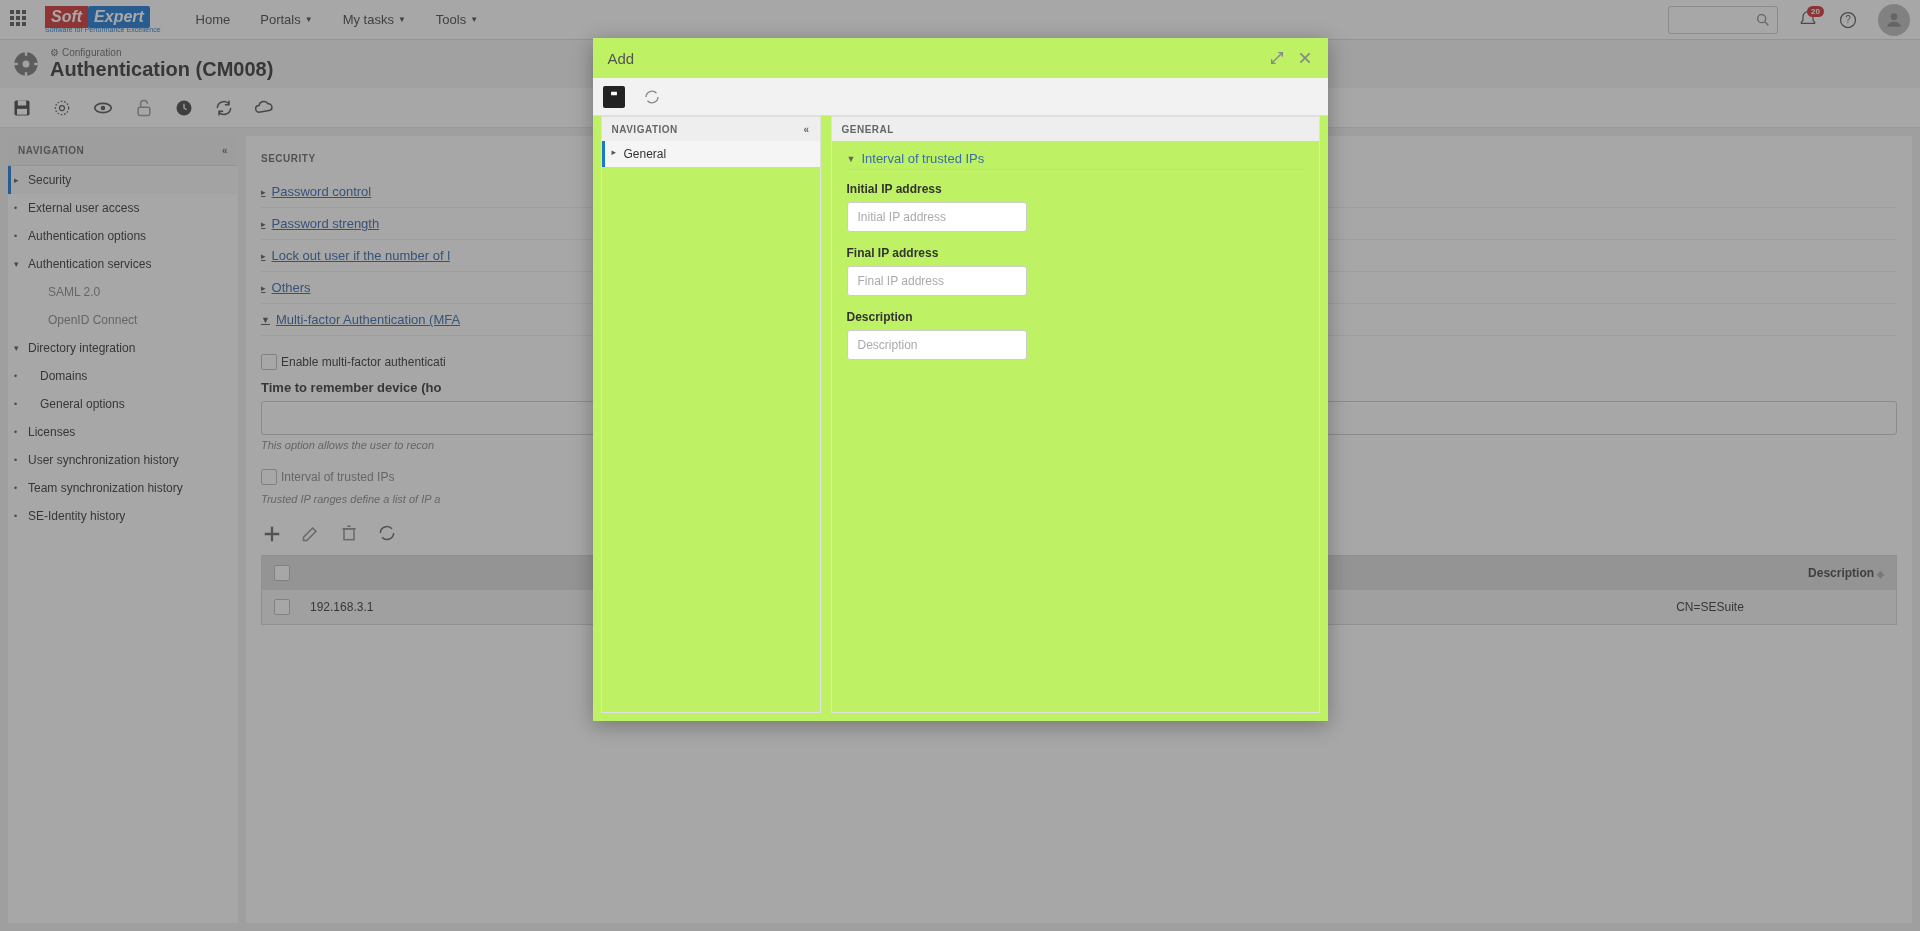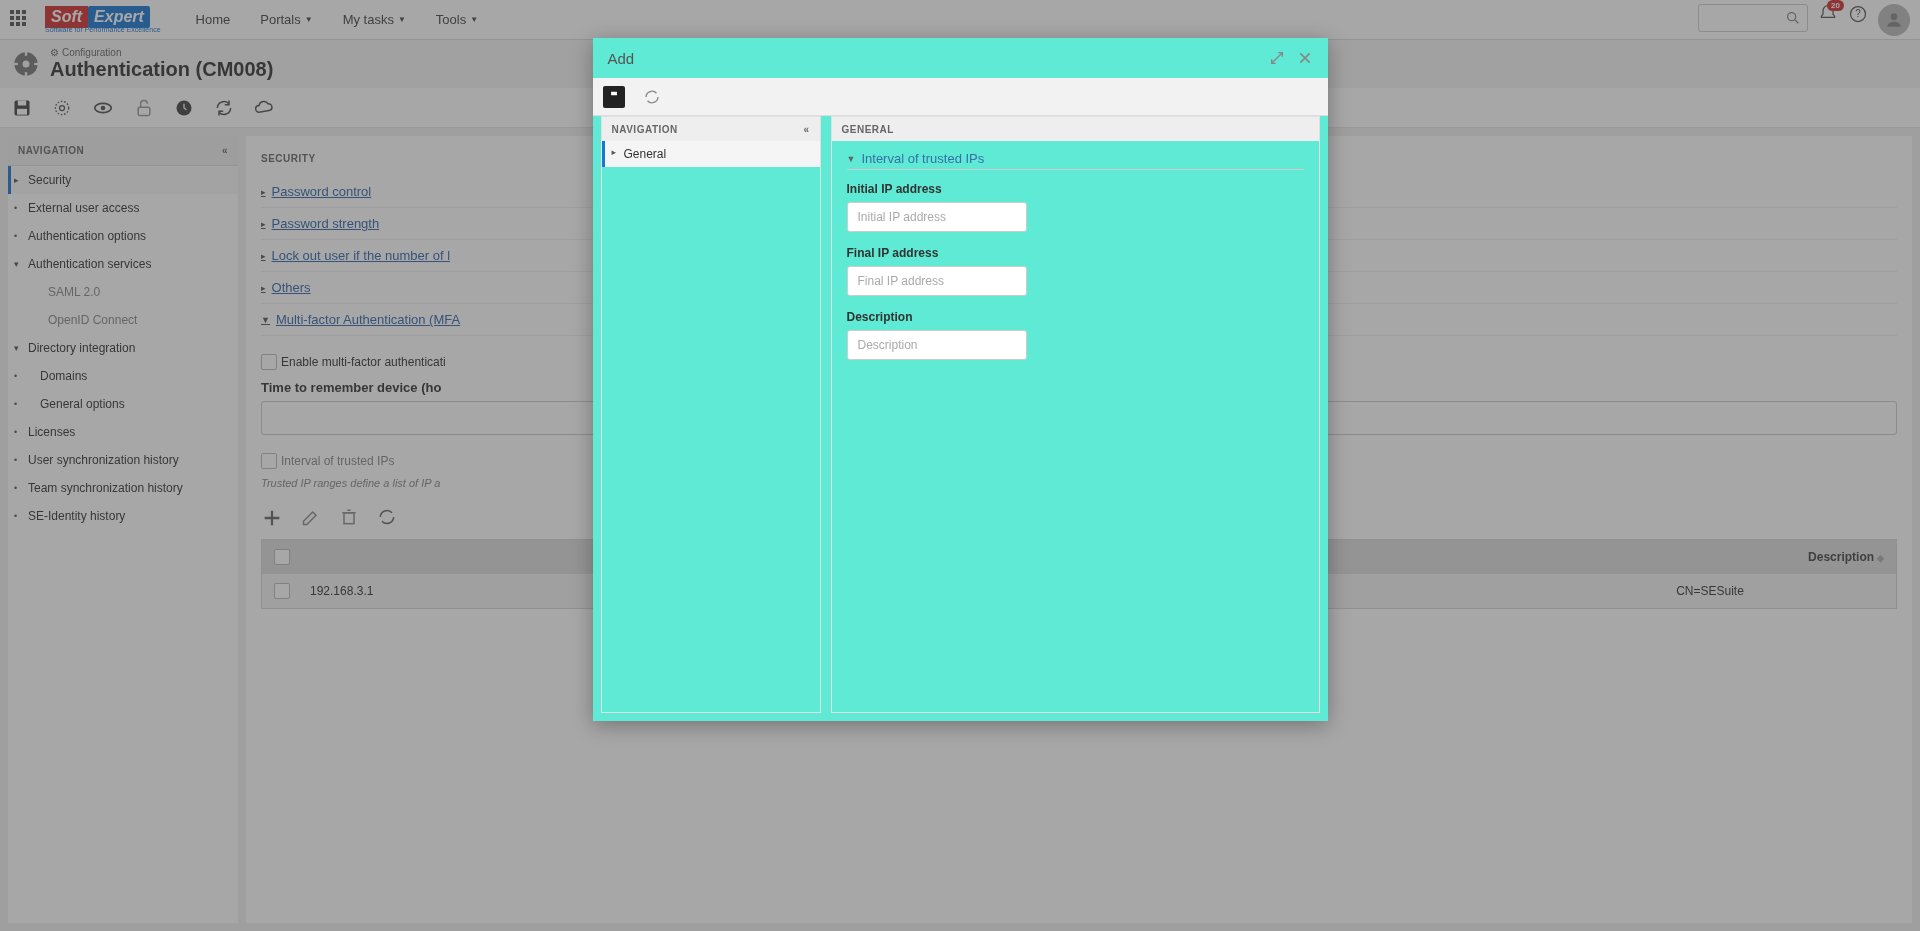--- a/index.html
+++ b/index.html
@@ -6,21 +6,21 @@
 body{background:#f0f0f0;overflow:hidden;font-size:12px;color:#333;width:1920px;height:931px;position:relative}
 .topbar{height:40px;background:#fff;display:flex;align-items:center;padding:0 10px;border-bottom:1px solid #ddd}
 .apps-icon{width:20px;height:20px;display:grid;grid-template-columns:repeat(3,4px);grid-template-rows:repeat(3,4px);gap:2px;margin-right:15px;cursor:pointer}
 .apps-icon span{background:#555;width:4px;height:4px}
 .logo{display:flex;align-items:center;margin-right:20px}
 .logo-soft{background:#d32f2f;color:#fff;font-weight:bold;font-style:italic;padding:2px 6px;font-size:16px;border-radius:0}
 .logo-expert{background:#1976d2;color:#fff;font-weight:bold;font-style:italic;padding:2px 6px;font-size:16px;border-radius:2px}
 .logo-sub{font-size:7px;color:#1976d2;margin-top:-2px}
 .nav-item{padding:8px 15px;font-size:13px;color:#444;cursor:pointer;display:flex;align-items:center;height:40px}
 .nav-item .caret{margin-left:4px;font-size:8px}
-.topbar-right{margin-left:auto;display:flex;gap:10px}
+.topbar-right{margin-left:auto;display:flex;align-items:center;gap:20px}
 .search-box{width:110px;height:28px;border:1px solid #ccc;border-radius:3px;position:relative;background:#fff}
 .search-box svg{position:absolute;right:6px;top:5px}
 .bell-wrap{position:relative;cursor:pointer}
 .badge{position:absolute;top:-4px;right:-6px;background:#d32f2f;color:#fff;font-size:8px;padding:1px 4px;border-radius:7px;font-weight:bold}
 .avatar{width:32px;height:32px;background:#bbb;border-radius:50%;display:flex;align-items:center;justify-content:center}
 .subheader{height:48px;display:flex;align-items:center;padding:0 12px;background:#f5f5f5}
 .gear-big{width:28px;height:28px;margin-right:10px}
 .sub-titles .crumb{font-size:10px;color:#666;display:flex;align-items:center;gap:3px}
 .sub-titles .title{font-size:20px;font-weight:bold;color:#333}
 .toolbar{height:40px;background:#fff;display:flex;align-items:center;padding:0 12px;gap:20px;border-bottom:1px solid #e5e5e5}
@@ -51,21 +51,21 @@
 .thead{display:flex;background:#dcdcdc;height:34px;align-items:center}
 .th-chk{width:40px;display:flex;justify-content:center}
 .th{flex:1;font-size:12px;font-weight:bold;color:#444}
 .th.right{text-align:right;padding-right:12px;max-width:380px}
 .th .sort{color:#aaa;font-size:9px;margin-left:3px}
 .trow{display:flex;height:34px;align-items:center;background:#f3f3f3}
 .td{flex:1;font-size:12px;color:#333;padding-left:8px}
 .td.right{text-align:center;max-width:380px}
 .tfoot{height:30px;background:#ececec;display:flex;align-items:center;justify-content:flex-end;padding:0 12px;font-size:11px;color:#555}
 .overlay{position:absolute;inset:0;background:rgba(60,60,60,.45);display:flex;align-items:flex-start;justify-content:center;padding-top:38px}
-.modal{width:735px;height:683px;background:#5eead4;box-shadow:0 4px 20px rgba(0,0,0,.3);display:flex;flex-direction:column}
+.modal{width:735px;height:683px;background:#bef264;box-shadow:0 4px 20px rgba(0,0,0,.3);display:flex;flex-direction:column}
 .m-head{height:40px;display:flex;align-items:center;padding:0 15px;font-size:15px;color:#555}
 .m-head .m-acts{margin-left:auto;display:flex;gap:12px}
 .m-tb{height:38px;background:#f2f2f2;border-bottom:1px solid #ddd;display:flex;align-items:center;padding:0 10px;gap:18px}
 .m-save{width:22px;height:22px;background:#232323;border-radius:2px;display:flex;align-items:center;justify-content:center}
 .m-body{flex:1;display:flex;gap:10px;padding:0 8px 8px}
 .m-nav{width:220px;border:1px solid #e0e0e0;display:flex;flex-direction:column}
 .m-nav-head{height:24px;background:#eee;display:flex;align-items:center;padding:0 10px;font-size:10px;font-weight:bold;color:#666;letter-spacing:.5px}
 .m-nav-head .collapse{margin-left:auto}
 .m-nav-item{padding:6px 10px 6px 22px;font-size:12px;background:#f5f5f5;position:relative;cursor:pointer}
 .m-nav-item::before{content:"";position:absolute;left:0;top:0;bottom:0;width:3px;background:#1976d2}
@@ -244,20 +244,21 @@
         <span class="tri">▼</span>
         <span>Multi-factor Authentication (MFA</span>
       </div>
     <div class="mfa-area">
       <div class="chk-row">
           <div class="chk"></div>
           <span>Enable multi-factor authenticati</span>
         </div>
       <div class="field-lbl">Time to remember device (ho</div>
       <div class="big-input"></div>
+      <div class="hint">This option allows the user to recon</div>
       <div class="chk-row" style="margin-top:18px">
           <div class="chk"></div>
           <span style="color:#888">Interval of trusted IPs</span>
         </div>
       <div class="hint">Trusted IP ranges define a list of IP a</div>
       <div class="actions-row">
         <svg class="act-ic" width="22" height="22" viewBox="0 0 24 24">
             <path d="M12 4v16M4 12h16" stroke="#333" stroke-width="2.5"></path>
           </svg>
         <svg class="act-ic" width="20" height="20" viewBox="0 0 24 24">

